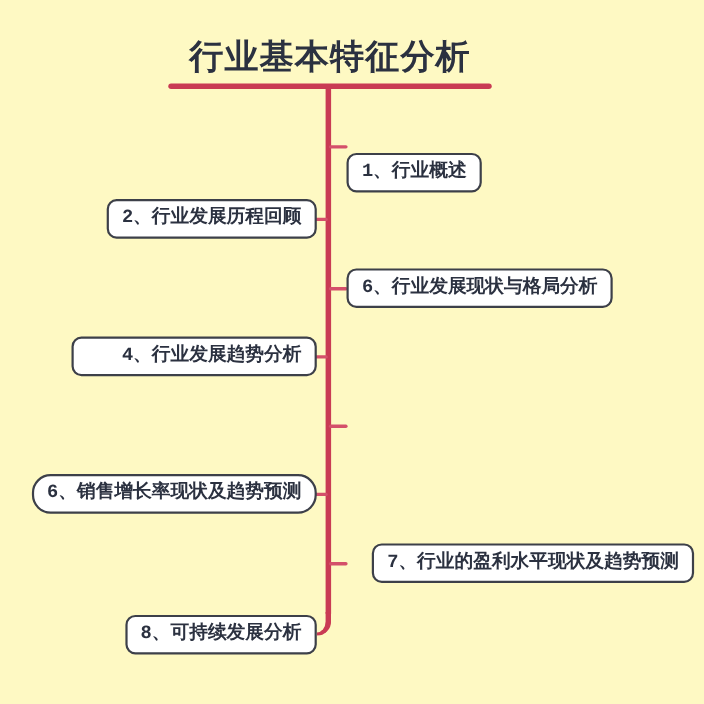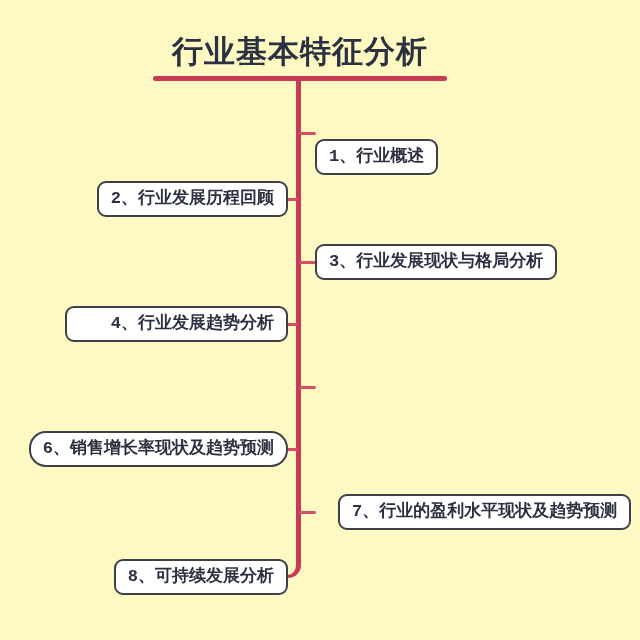--- a/index.html
+++ b/index.html
@@ -89,19 +89,19 @@
   <div class="conn r" style="top:132px;"></div>
   <div class="conn l" style="top:198px;"></div>
   <div class="conn r" style="top:261px;"></div>
   <div class="conn l" style="top:323px;"></div>
   <div class="conn r" style="top:386px;"></div>
   <div class="conn l" style="top:448px;"></div>
   <div class="conn r" style="top:511px;"></div>
 
   <div class="node r" style="top:115px;margin-top:24px;">1、行业概述</div>
   <div class="node l" style="top:181px;">2、行业发展历程回顾</div>
-  <div class="node r" style="top:244px;">3、行业发展现状与格局分析</div>
+  <div class="node r" style="top:244px;">6、行业发展现状与格局分析</div>
   <div class="node l" style="top:306px;padding-left:44px;">4、行业发展趋势分析</div>
   <div class="node l" style="top:431px;border-radius:17px;">6、销售增长率现状及趋势预测</div>
   <div class="node r" style="top:494px;margin-left:23px;">7、行业的盈利水平现状及趋势预测</div>
   <div class="node l" style="top:559px;">8、可持续发展分析</div>
 
 </div>
 
 </body></html>

